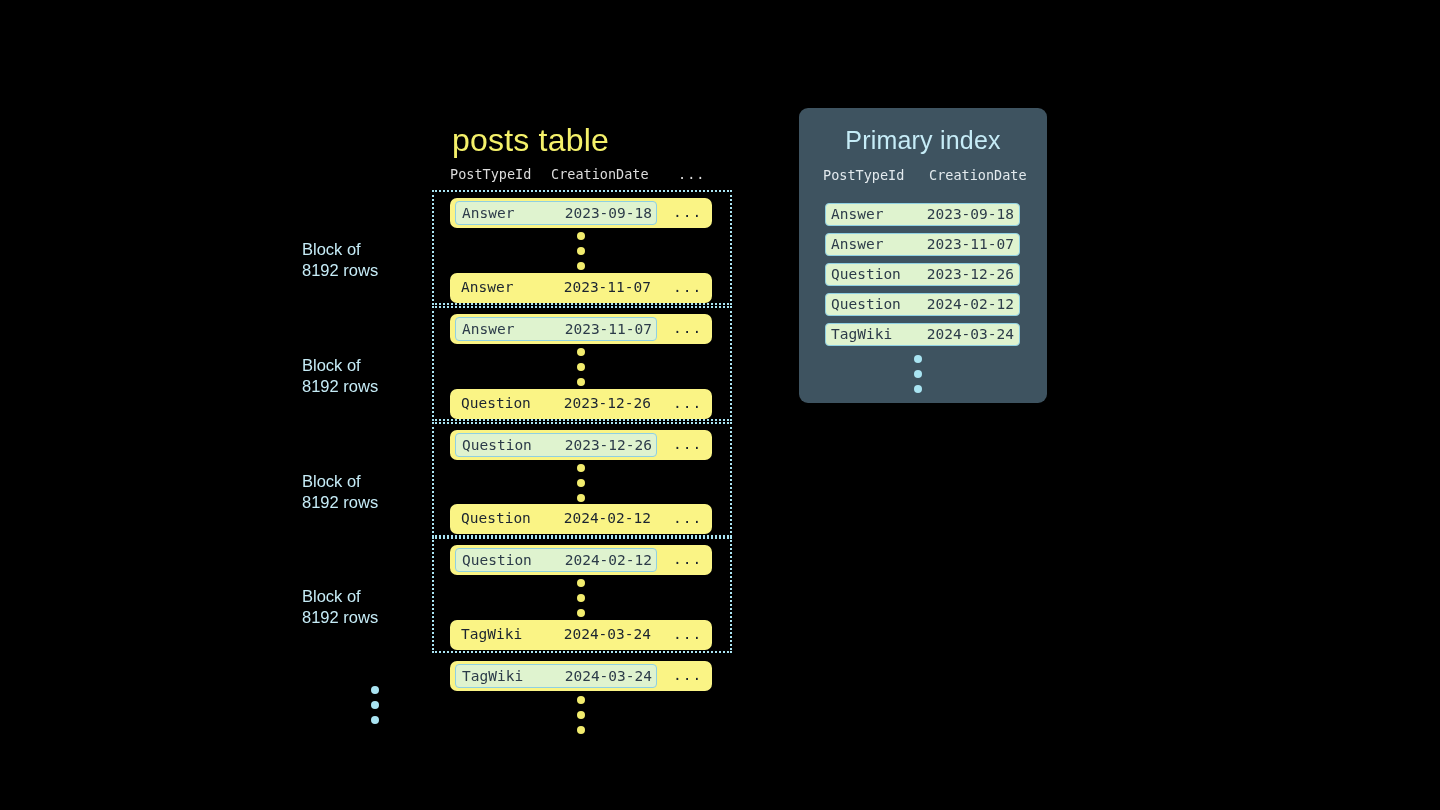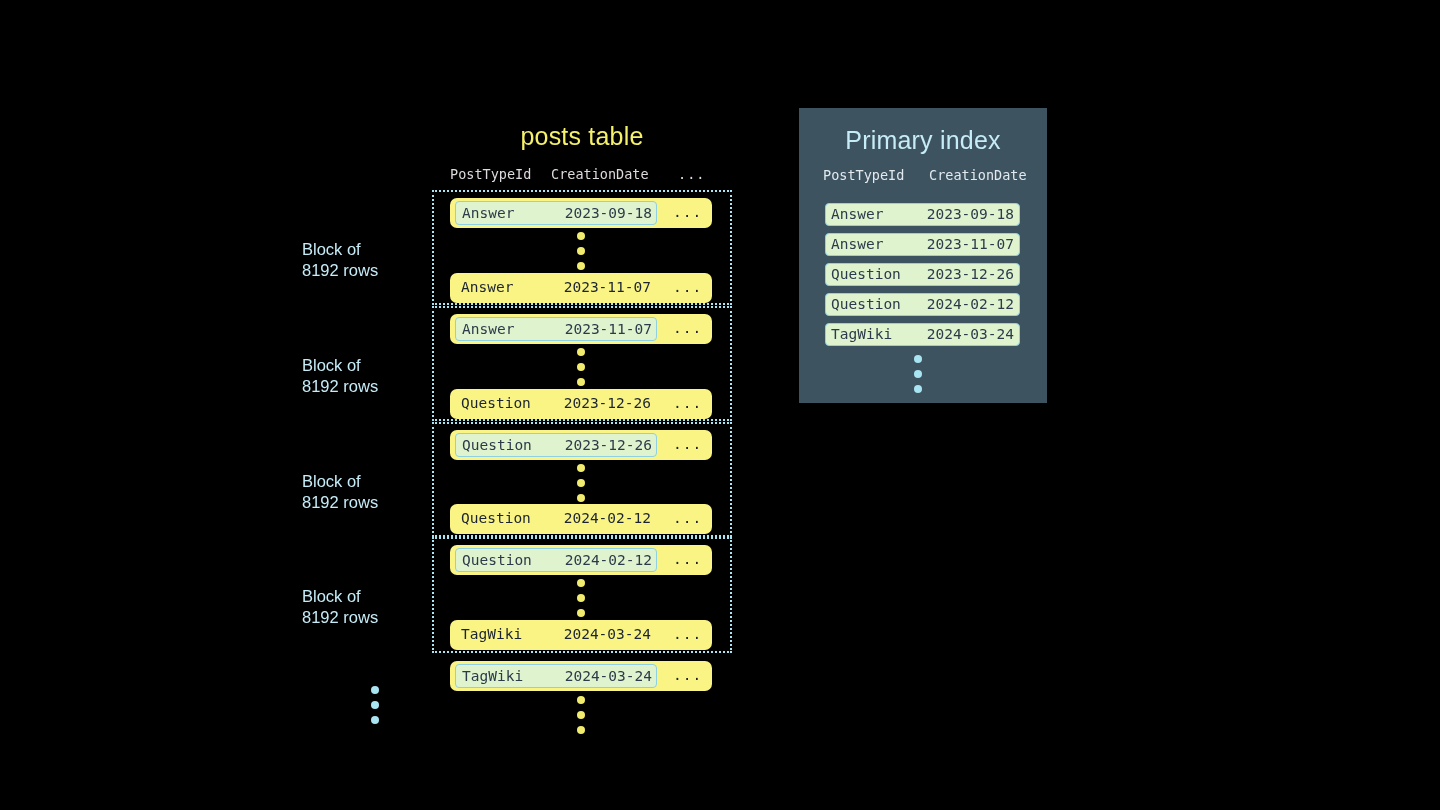--- a/index.html
+++ b/index.html
@@ -23,25 +23,25 @@
 
   
   #posts-table {
     position: absolute;
     left: 0;
     top: 0;
   }
 
   #posts-title {
     position: absolute;
-    left: 432px;
+    left: 452px;
     top: 122px;
     width: 300px;
-    text-align: center;
-    font-size: 25px;
+    text-align: left;
+    font-size: 32px;
     color: #f5f16a;
     letter-spacing: 0.2px;
     white-space: nowrap;
   }
 
   #posts-colheads {
     position: absolute;
     left: 450px;
     top: 166px;
     width: 262px;
@@ -138,21 +138,21 @@
   .vdots.blue i   { background: #a9e4f2; }
 
   
   #primary-index {
     position: absolute;
     left: 799px;
     top: 108px;
     width: 248px;
     height: 295px;
     background: #3e5360;
-    border-radius: 0;
+    border-radius: 9px;
   }
   #pi-title {
     position: absolute;
     left: 0;
     top: 18px;
     width: 248px;
     text-align: center;
     font-size: 25px;
     color: #c6ecf7;
     letter-spacing: 0.2px;

